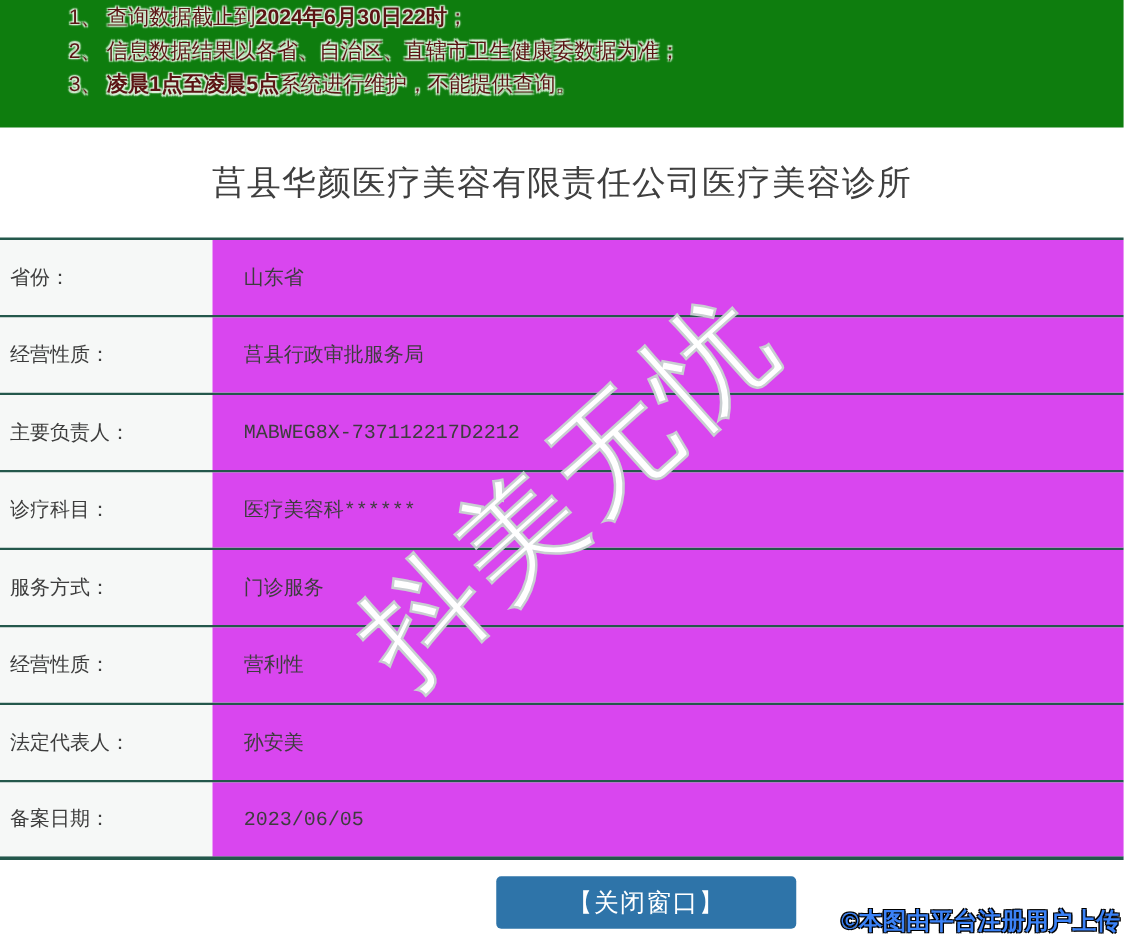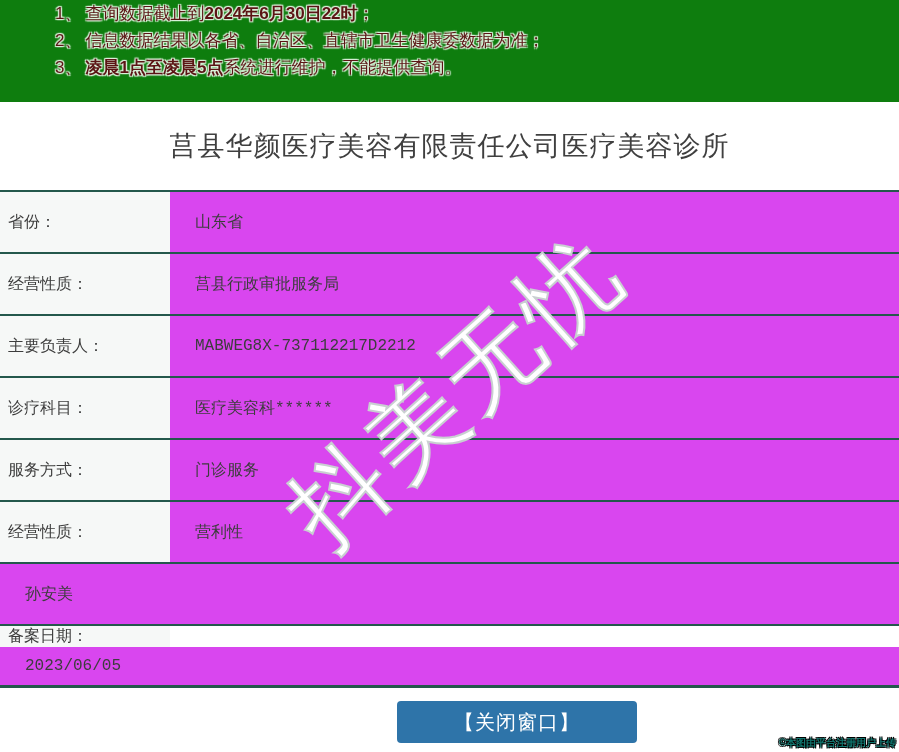--- a/index.html
+++ b/index.html
@@ -28,21 +28,21 @@
   .page-title {
     font-size:27px; font-weight:400; color:#3f3f3f; letter-spacing:1px;
   }
   
   .record-table { border-top:2px solid #24584c; }
   .record-row {
     display:flex; height:62px; box-sizing:border-box;
     border-bottom:2px solid #24584c;
     font-family:Liberation Mono, monospace;
   }
-  .record-row:last-child { border-bottom-width:3px;flex-direction:column; }
+  .record-row:last-child { border-bottom-width:3px; }
   .record-label {
     width:170px; box-sizing:border-box; padding-left:8px;
     background:#f6f8f7; display:flex; align-items:center;
     font-size:16px; color:#3d3d3d;
   }
   .record-value {
     flex:1; display:flex; align-items:center; padding-left:25px;
     background:#d946ef; font-size:16px; color:#3d3d3d;
   }
   
@@ -55,21 +55,21 @@
   .watermark {
     position:absolute; left:250px; top:336px; width:420px; height:104px;
     line-height:104px; transform:rotate(-42deg);
     font-size:96px; letter-spacing:6px; white-space:nowrap;
     color:#ffffff; -webkit-text-stroke:2px #c9cfd1;
     z-index:5; pointer-events:none;
   }
   
   .copyright {
     position:absolute; right:3px; bottom:2px; z-index:10;
-    font-size:10px; font-weight:bold; color:#0f766e;
+    font-size:19px; font-weight:bold; color:#3b82f6;
     text-shadow:-1px -1px 0 #000, 1px -1px 0 #000,
                 -1px 1px 0 #000, 1px 1px 0 #000;
     margin-left:47px;
   }
 </style>
 </head>
 <body>
 
 <div class="banner">
   <div class="notice-line"><span class="notice-num">1、</span><span>查询数据截止到</span><span class="notice-strong">2024年6月30日22时</span><span>；</span></div>
@@ -100,20 +100,21 @@
   </div>
   <div class="record-row">
     <div class="record-label">服务方式：</div>
     <div class="record-value">门诊服务</div>
   </div>
   <div class="record-row">
     <div class="record-label">经营性质：</div>
     <div class="record-value">营利性</div>
   </div>
   <div class="record-row">
+    <div class="record-label">法定代表人：</div>
     <div class="record-value">孙安美</div>
   </div>
   <div class="record-row">
     <div class="record-label">备案日期：</div>
     <div class="record-value">2023/06/05</div>
   </div>
 </div>
 
 <button class="close-button">【关闭窗口】</button>
 

